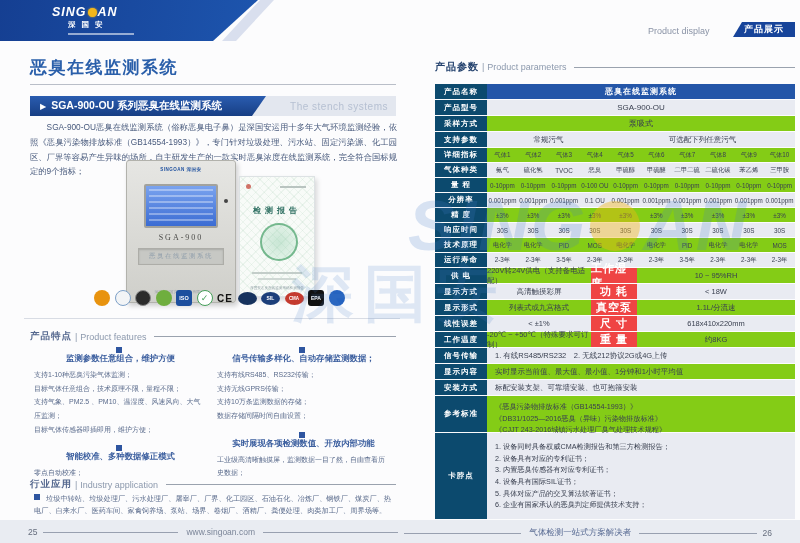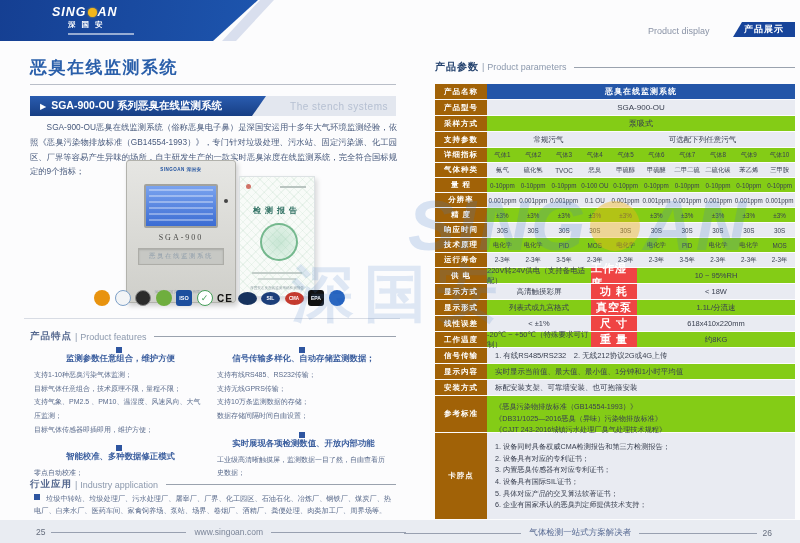--- a/index.html
+++ b/index.html
@@ -101,34 +101,34 @@
   .ftitle{display:flex;align-items:center;font-size:8.4px;font-weight:bold;color:#3c5f9f;margin-bottom:4px;flex-direction:column;}
   .sq{width:6px;height:6px;background:#2e55a0;margin-right:4px;flex-shrink:0;}
   .fitem{display:block;font-size:7px;color:#5a6b8c;line-height:1.95;}
 
   .ind-text{left:34px;top:493px;width:362px;font-size:7.2px;color:#5a6b8c;line-height:1.7;}
   .ind-text .sq{display:inline-block;vertical-align:1px;}
 
   
   .gray-strip{left:0;top:520px;width:800px;height:23px;background:#e9ecf2;}
   .foot{display:flex;align-items:center;font-size:8.5px;color:#6c7890;}
-  .foot-left{left:30px;top:527px;width:376px;text-align:center;}
+  .foot-left{left:22px;top:527px;width:376px;text-align:center;}
   .foot-right{left:404px;top:527px;width:374px;}
   .fline{flex:1;height:1px;background:#98a0b0;}
   .fpage{font-size:8.5px;color:#666e7e;margin:0 6px;}
   .furl{margin:0 8px;color:#7c8699;}
   .ftag{margin:0 8px;color:#5a6c94;}
 
   
   .param-head{left:435px;top:60px;width:360px;}
   .param-cn{font-size:10px;font-weight:bold;color:#24426e;letter-spacing:1px;}
 
   .ptable{left:435px;top:84px;width:360px;}
   .trow{display:flex;margin-bottom:1px;}
-  .tlabel{width:52px;background:#a16207;color:#fff;font-size:7.5px;font-weight:bold;
+  .tlabel{width:52px;background:#0c4a6e;color:#fff;font-size:7.5px;font-weight:bold;
     display:flex;align-items:center;justify-content:center;flex-shrink:0;letter-spacing:1px;text-align:center;}
   .tval{flex:1;display:flex;align-items:center;justify-content:center;font-size:8px;color:#3a4050;}
   .bgA{background:#e9ebf2;}
   .bgB{background:#84cc16;}
   .tval.dark{background:#2456a8;color:#fff;font-weight:bold;letter-spacing:1px;}
   .h15{height:15px;} .h14{height:14px;}
   .span4{flex:4;display:flex;align-items:center;justify-content:center;font-size:7.5px;color:#3a4050;}
   .span6{flex:6;display:flex;align-items:center;justify-content:center;font-size:7.5px;color:#3a4050;}
   .gcells{flex:1;display:flex;}
   .gcells .gcell{flex:1;display:flex;align-items:center;justify-content:center;font-size:6.3px;color:#3a4050;}

